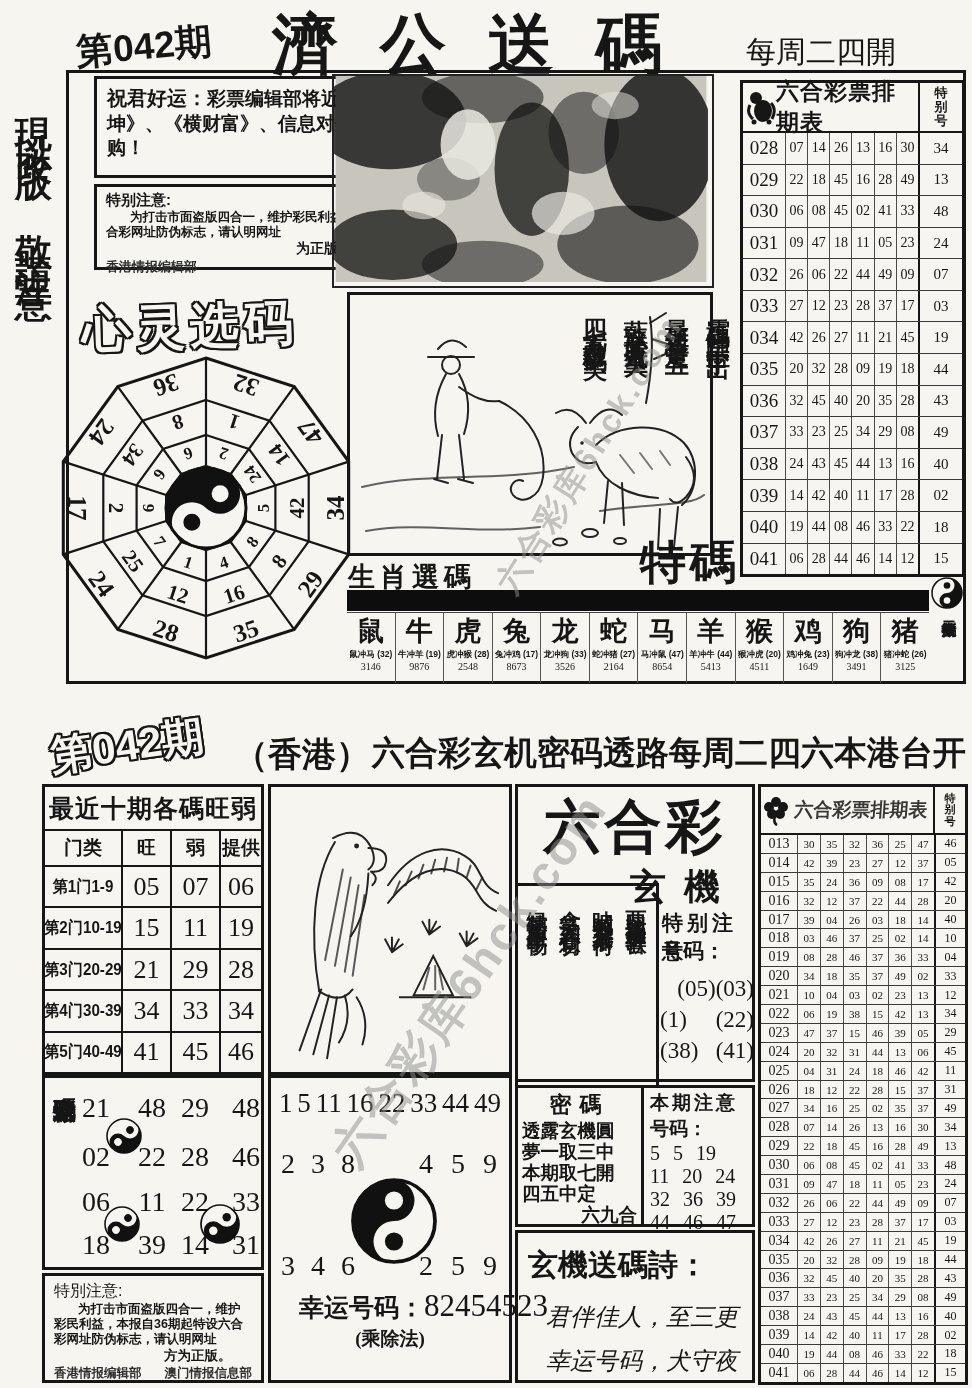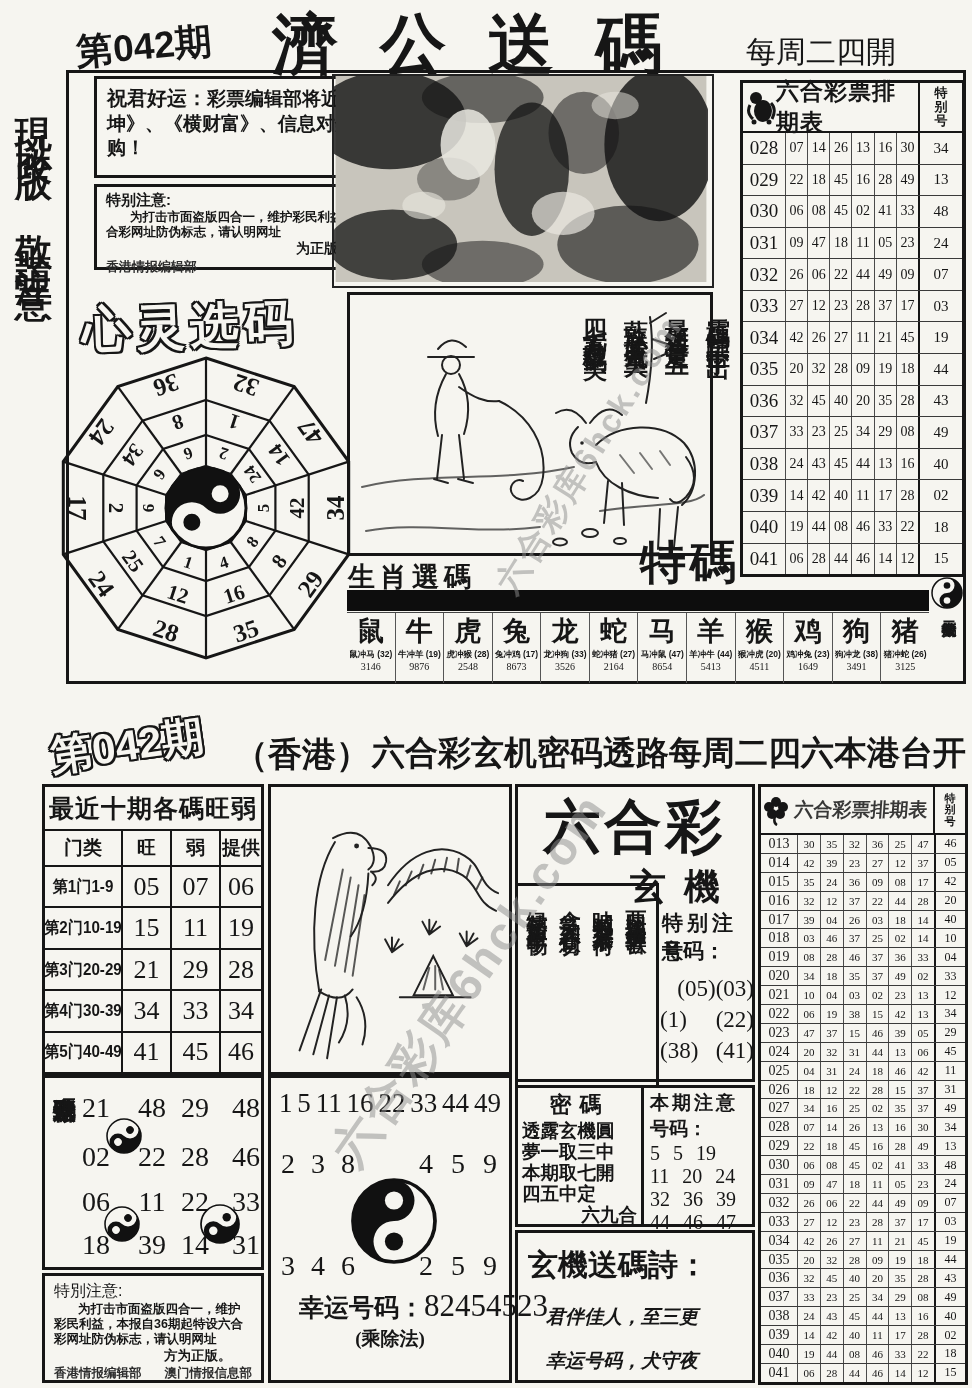--- a/index.html
+++ b/index.html
@@ -632,21 +632,21 @@
         <div>5 5 19</div>
         <div>11 20 24</div>
         <div>32 36 39</div>
         <div>44 46 47</div>
       </div>
   </div>
 </div>
 
 <div class="box" style="left:515px;top:1230px;width:240px;height:153px">
   <div class="sans" style="position:absolute;left:10px;top:12px;font-size:30px;font-weight:900">玄機送碼詩：</div>
-  <div id="gift-poem-lines" style="position:absolute;left:28px;top:62px;font-size:19px;font-style:italic;font-weight:700;line-height:44px;white-space:nowrap">
+  <div id="gift-poem-lines" style="position:absolute;left:28px;top:62px;font-size:24px;font-style:italic;font-weight:400;line-height:44px;white-space:nowrap">
       <div>君伴佳人，至三更</div>
       <div>幸运号码，犬守夜</div>
     </div>
 </div>
 
 <div class="box" style="left:758px;top:784px;width:210px;height:601px;display:flex;flex-direction:column">
   <div class="sched-hd" style="height:46px">
     <span style="display:flex;align-items:center;padding-left:2px">
       <svg width="26" height="32" viewBox="0 0 26 32">
           <g fill="#161616">

